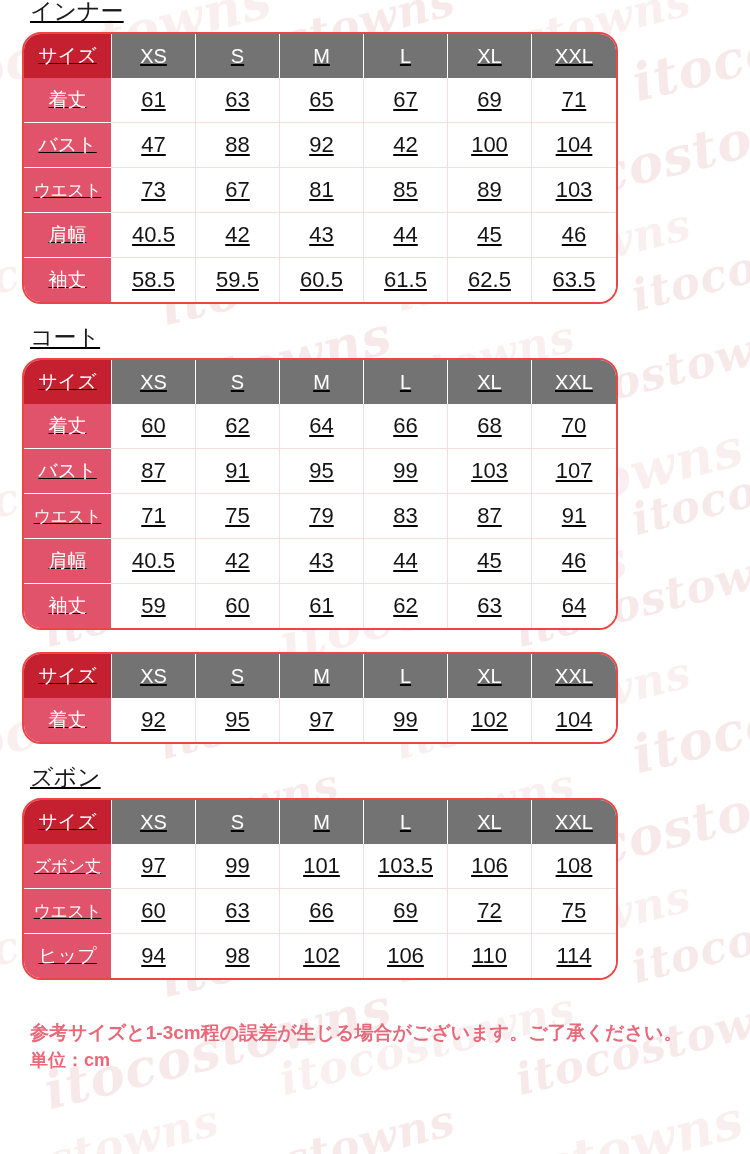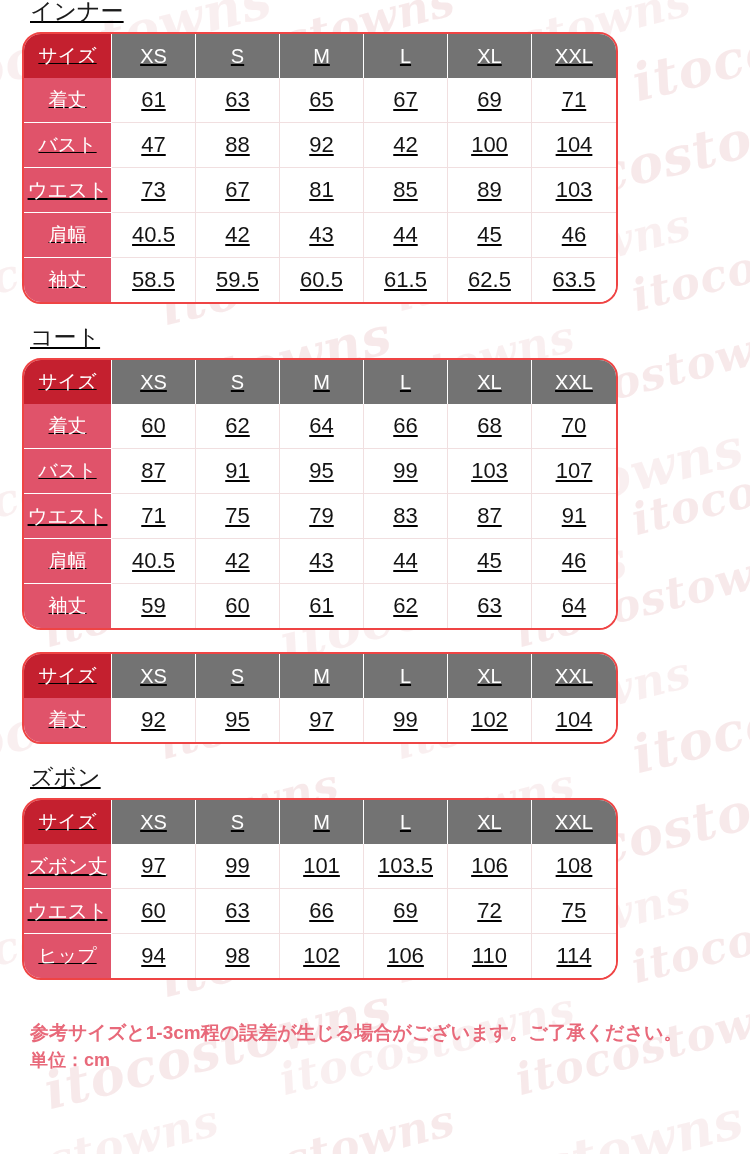--- a/index.html
+++ b/index.html
@@ -92,21 +92,21 @@
 
   
   .size-table tbody th.rowhead {
     background: #e0536a;
     color: #ffffff;
     font-size: 19px;
     border-bottom: 1px solid #ffffff;
     border-right: 1px solid #ffffff;
   }
   .size-table tbody tr:last-child th.rowhead { border-bottom: none; }
-  .size-table tbody th.rowhead.narrow { font-size: 20px; letter-spacing: -0.5px; }
+  .size-table tbody th.rowhead.narrow { font-size: 17px; letter-spacing: -0.5px; }
 
   
   .size-table tbody td {
     background: #ffffff;
     color: #141414;
     border-bottom: 1px solid #f1dfe0;
     border-right: 1px solid #f1dfe0;
     font-size: 22px;
   }
   .size-table tbody td:last-child { border-right: none; }

